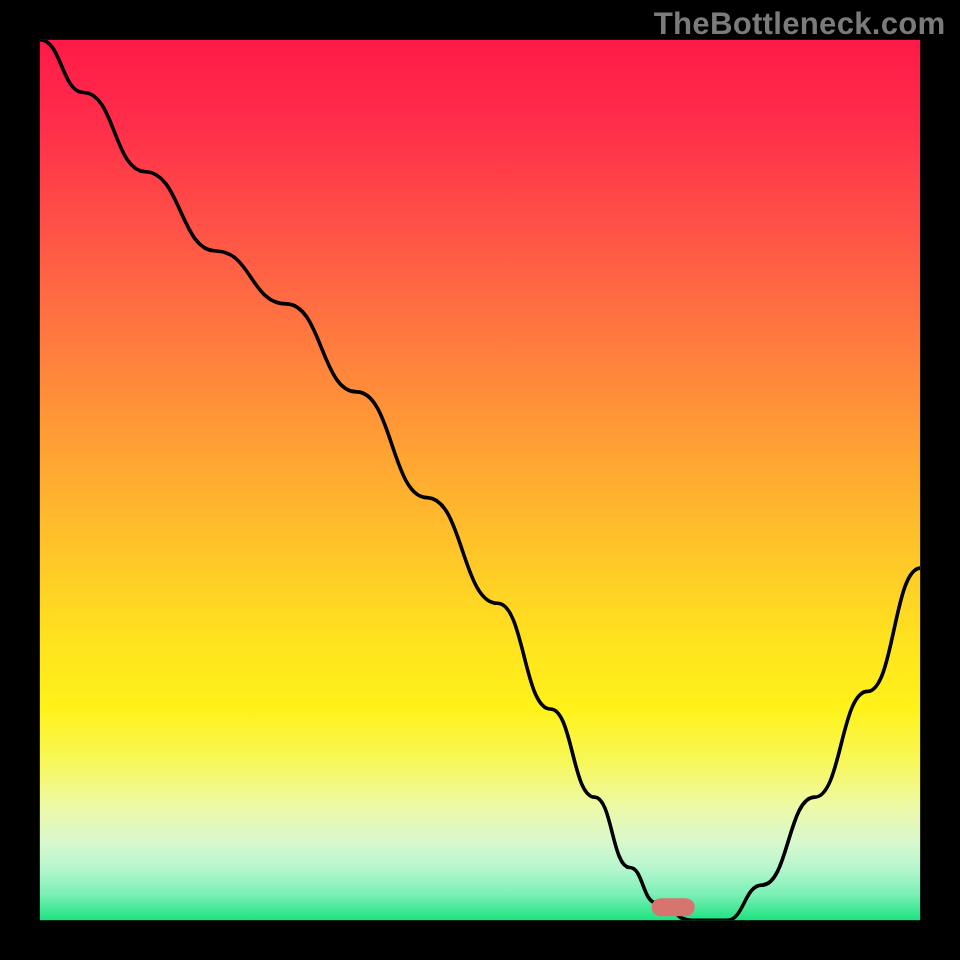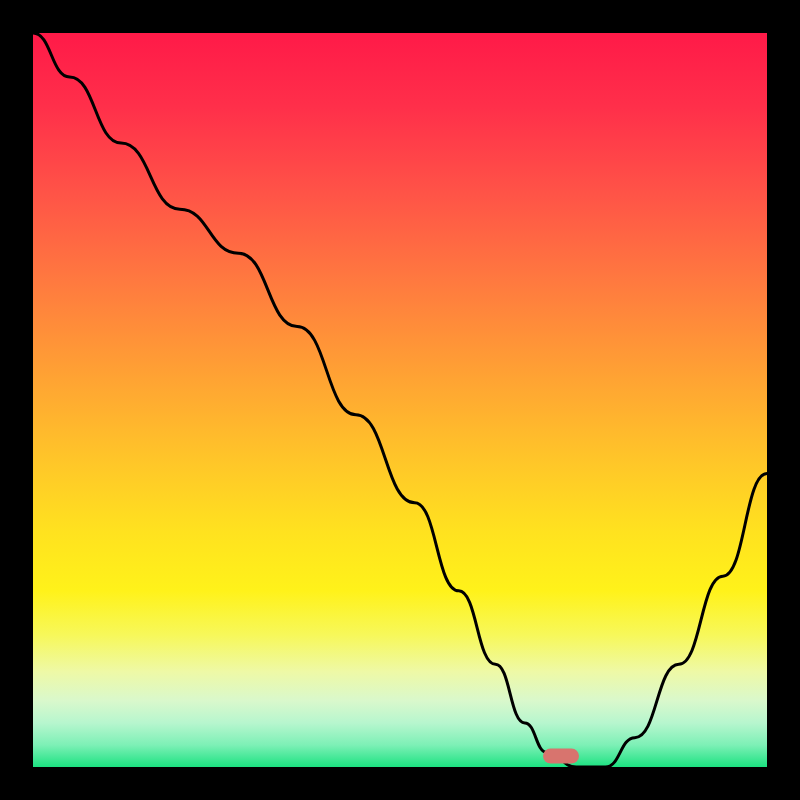--- a/index.html
+++ b/index.html
@@ -59,20 +59,21 @@
     height: 15px;
     border-radius: 8px;
     background: #d8746e;
     transform: translate(-50%, -50%);
   }
 </style>
 </head>
 <body>
 
 <div class="frame">
+  <div class="watermark">TheBottleneck.com</div>
 
   <div class="plot-area">
     <div class="gradient"></div>
 
     <svg class="curve" viewBox="0 0 734 734" preserveAspectRatio="none">
       <path id="curve-path" fill="none" stroke="#000" stroke-width="3" stroke-linecap="round" stroke-linejoin="round" d="M 0 0 C 18.35 0, 18.35 44.04000000000008, 36.7 44.04000000000008 C 62.39 44.04000000000008, 62.39 110.10000000000002, 88.08 110.10000000000002 C 117.44 110.10000000000002, 117.44 176.15999999999997, 146.8 176.15999999999997 C 176.16000000000003 176.15999999999997, 176.16000000000003 220.20000000000005, 205.52 220.20000000000005 C 234.88 220.20000000000005, 234.88 293.6, 264.24 293.6 C 293.6 293.6, 293.6 381.68, 322.96 381.68 C 352.32 381.68, 352.32 469.76, 381.68 469.76 C 403.7 469.76, 403.7 557.84, 425.71999999999997 557.84 C 444.07 557.84, 444.07 631.24, 462.42 631.24 C 477.1 631.24, 477.1 689.96, 491.78000000000003 689.96 C 502.78999999999996 689.96, 502.78999999999996 719.32, 513.8 719.32 C 528.48 719.32, 528.48 734, 543.16 734 C 557.8399999999999 734, 557.8399999999999 734, 572.52 734 C 587.2 734, 587.2 704.64, 601.88 704.64 C 623.9 704.64, 623.9 631.24, 645.92 631.24 C 667.9399999999999 631.24, 667.9399999999999 543.16, 689.9599999999999 543.16 C 711.98 543.16, 711.98 440.4, 734 440.4"></path>
     </svg>
 
     <div id="marker" class="marker" style="left: 528.48px; top: 722.99px;"></div>
   </div>

